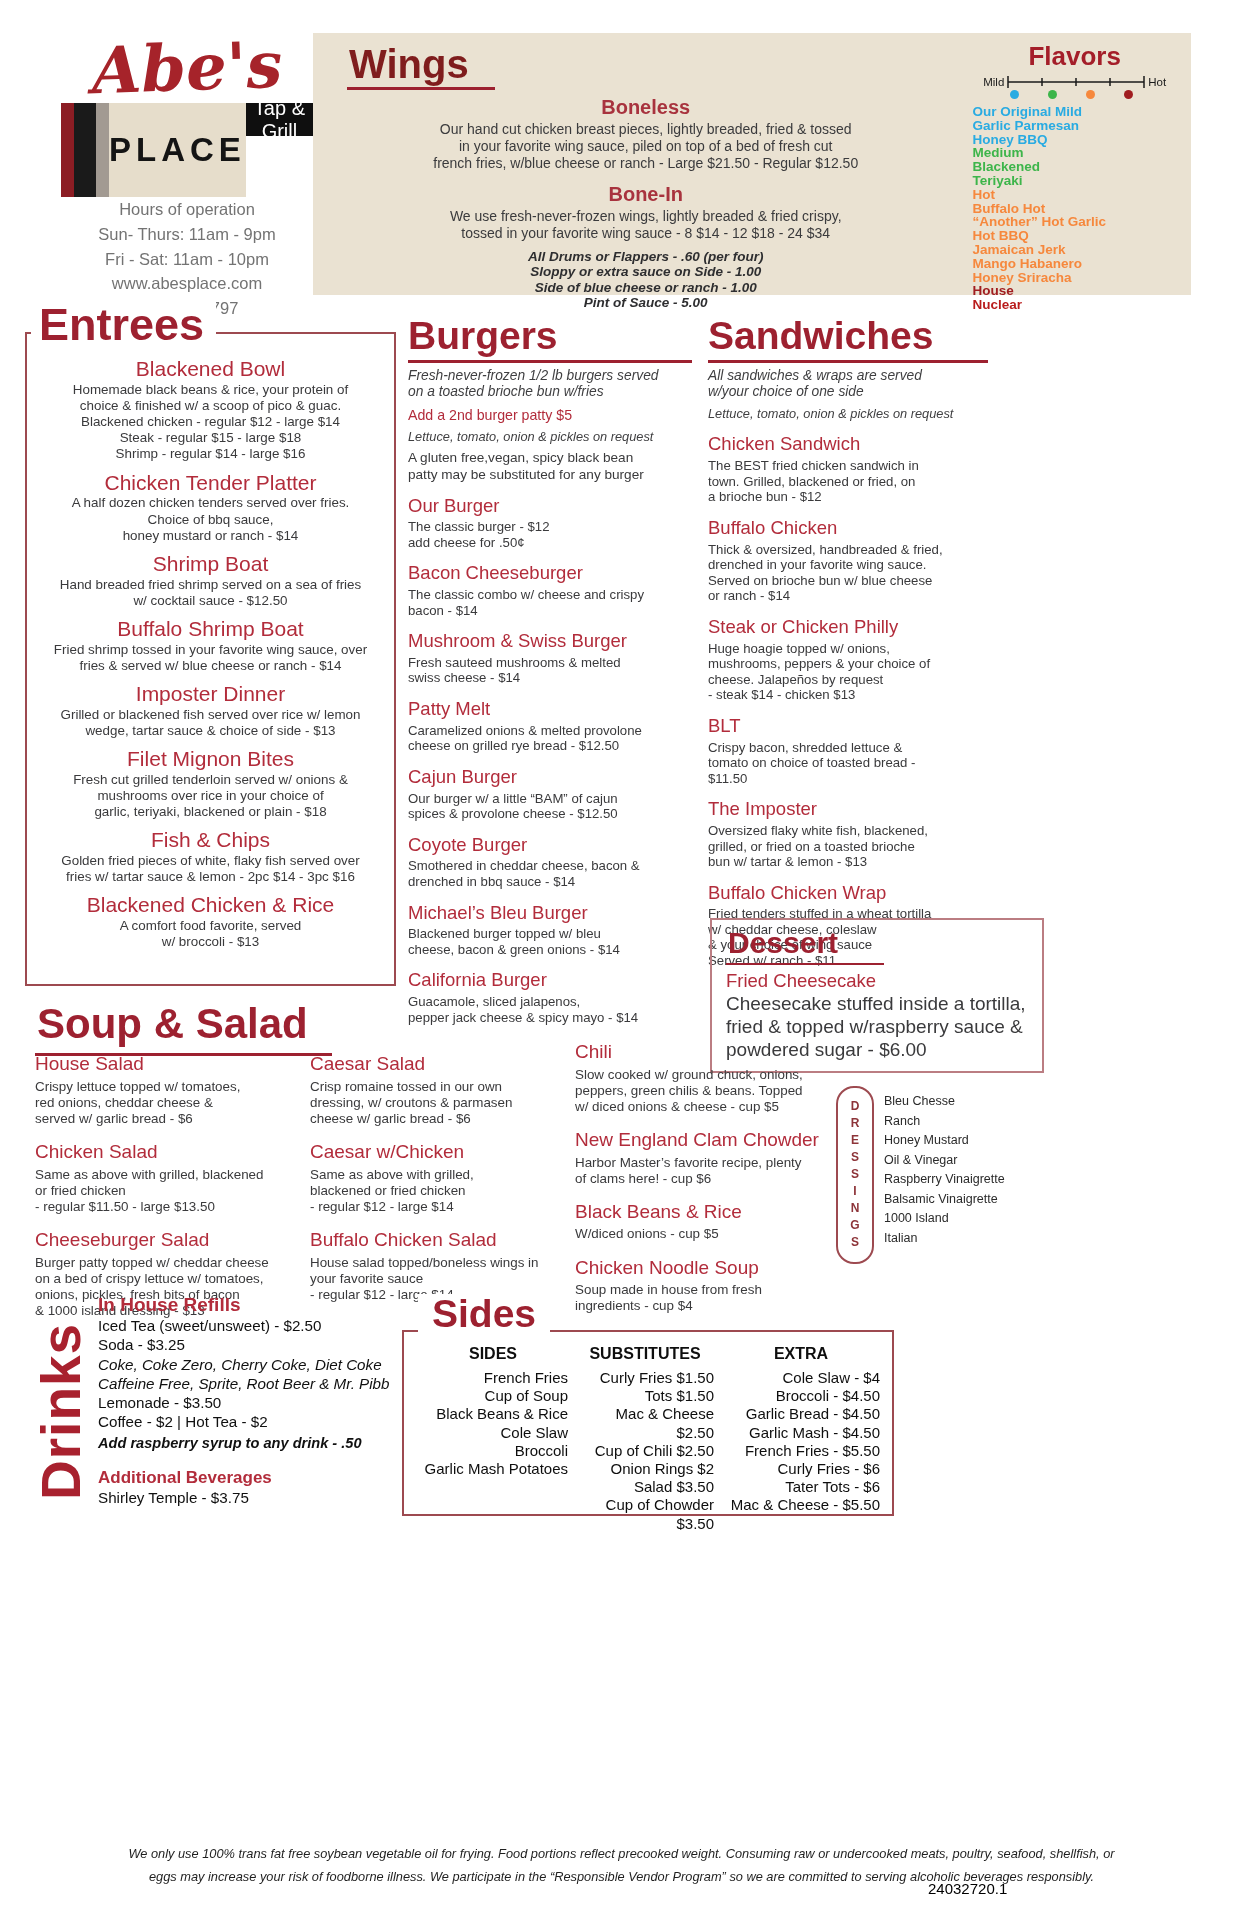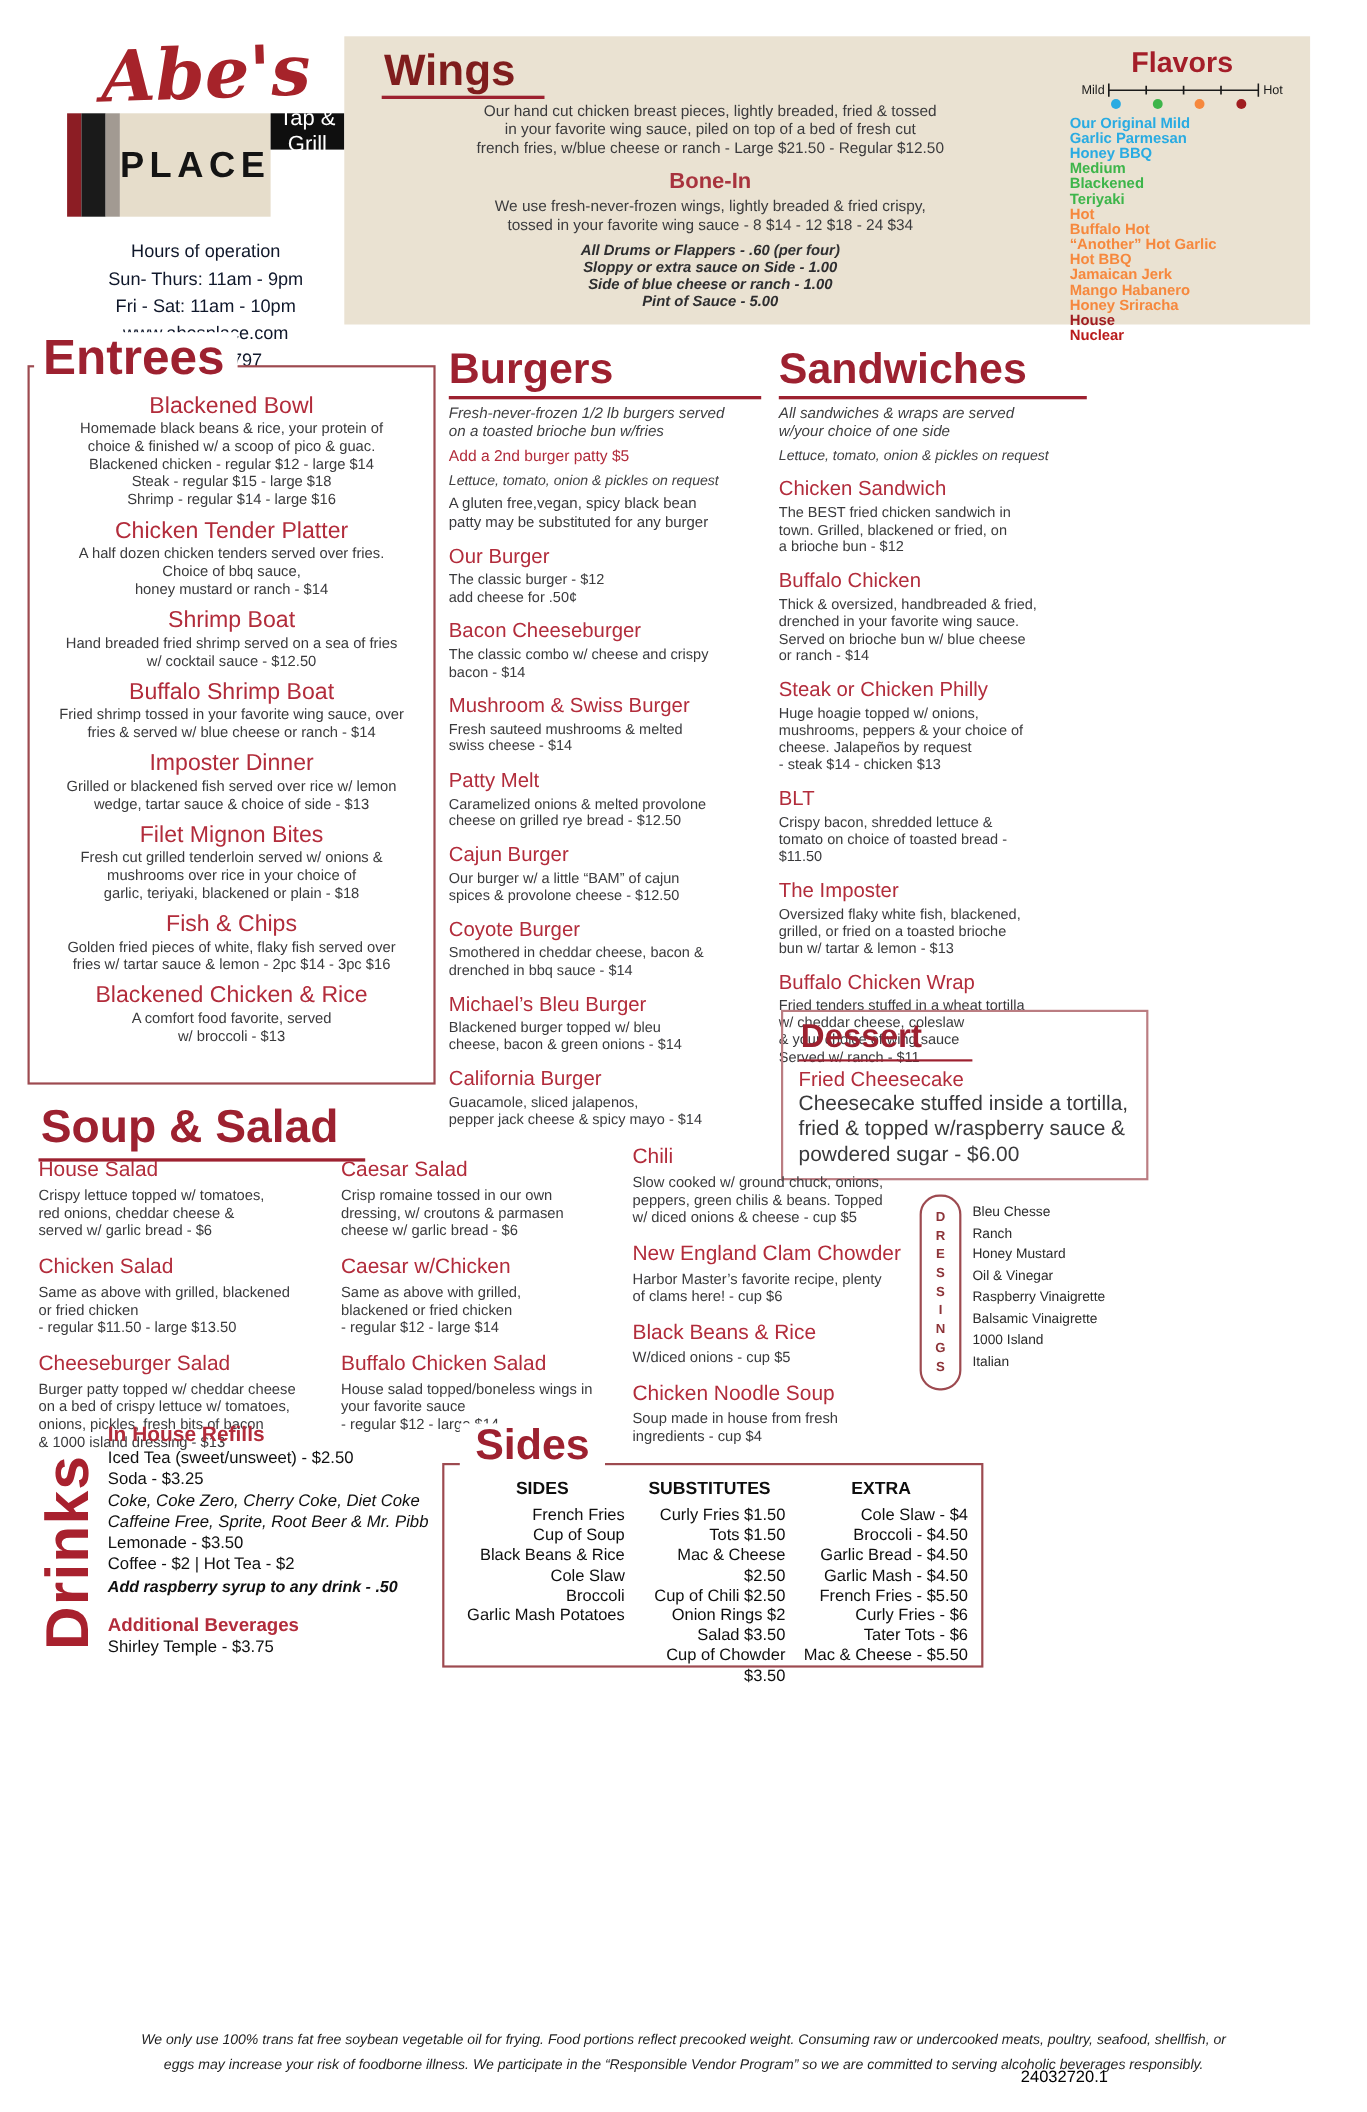--- a/index.html
+++ b/index.html
@@ -15,21 +15,21 @@
                  font-size:64px; color:#a6232a; line-height:1.05; transform:rotate(-2deg); }
   .logo-plate { width:252px; height:94px; margin:2px auto 0; display:flex; }
   .stripe-red { width:13px; background:#8c1d24; }
   .stripe-black { width:22px; background:#1a1a1a; }
   .stripe-gray { width:13px; background:#a29a92; }
   .plate-main { flex:1; display:flex; flex-direction:row; }
   .plate-place { flex:1; background:#e6ddcb; display:flex; align-items:center; justify-content:center;
                  font-size:33px; font-weight:700; letter-spacing:5px; color:#141414; }
   .plate-tag { height:33px; background:#0f0f0f; color:#fff; display:flex; align-items:center;
                justify-content:center; font-size:20px; }
-  .hours { margin-top:20px; font-size:16.5px; color:#0f172a; line-height:1.5; }
+  .hours { font-size:16.5px; color:#737373; line-height:1.5; }
 
   
   .wings-panel { left:313px; top:33px; width:878px; height:262px; background:#eae2d2; display:flex; }
   .wings-main { width:640px; padding:10px 0 0 20px; }
   .wings-title { font-size:40px; font-weight:800; color:#7f1d1d; line-height:1.05;
                  display:inline-block; border-bottom:3px solid #9d2130; padding:0 26px 2px 2px; }
   .wings-sub { font-size:20px; font-weight:600; color:#a8333e; margin-top:6px; }
   .wings-desc { font-size:14px; line-height:1.2; color:#3b3b3d; margin-top:2px; }
   .wings-notes { font-size:13.5px; font-weight:700; font-style:italic; line-height:1.14; margin-top:7px; color:#2e2e30; }
   .flavors-col { width:238px; padding-top:8px; }
@@ -134,20 +134,21 @@
       <div class="pre">Sun- Thurs: 11am - 9pm
 Fri - Sat: 11am - 10pm
 www.abesplace.com
 727-446-0797</div>
     </div>
   </div>
 
   <div class="abs wings-panel">
     <div class="wings-main">
       <div style="margin-left:14px;"><span class="wings-title">Wings</span></div>
+      <div class="center wings-sub">Boneless</div>
       <div class="center wings-desc pre">Our hand cut chicken breast pieces, lightly breaded, fried &amp; tossed
 in your favorite wing sauce, piled on top of a bed of fresh cut
 french fries, w/blue cheese or ranch - Large $21.50 - Regular $12.50</div>
       <div class="center wings-sub" style="margin-top:12px;">Bone-In</div>
       <div class="center wings-desc pre">We use fresh-never-frozen wings, lightly breaded &amp; fried crispy,
 tossed in your favorite wing sauce - 8 $14 - 12 $18 - 24 $34</div>
       <div class="center wings-notes pre">All Drums or Flappers - .60 (per four)
 Sloppy or extra sauce on Side - 1.00
 Side of blue cheese or ranch - 1.00
 Pint of Sauce - 5.00</div>

